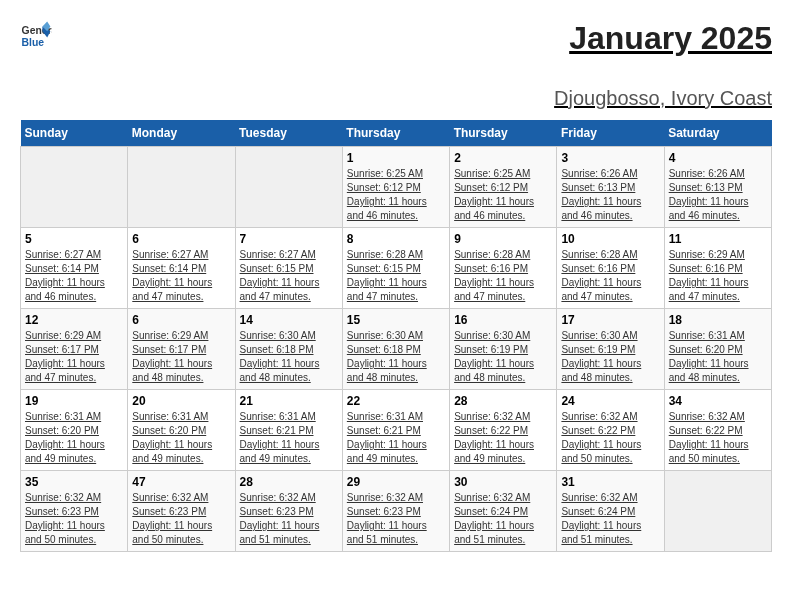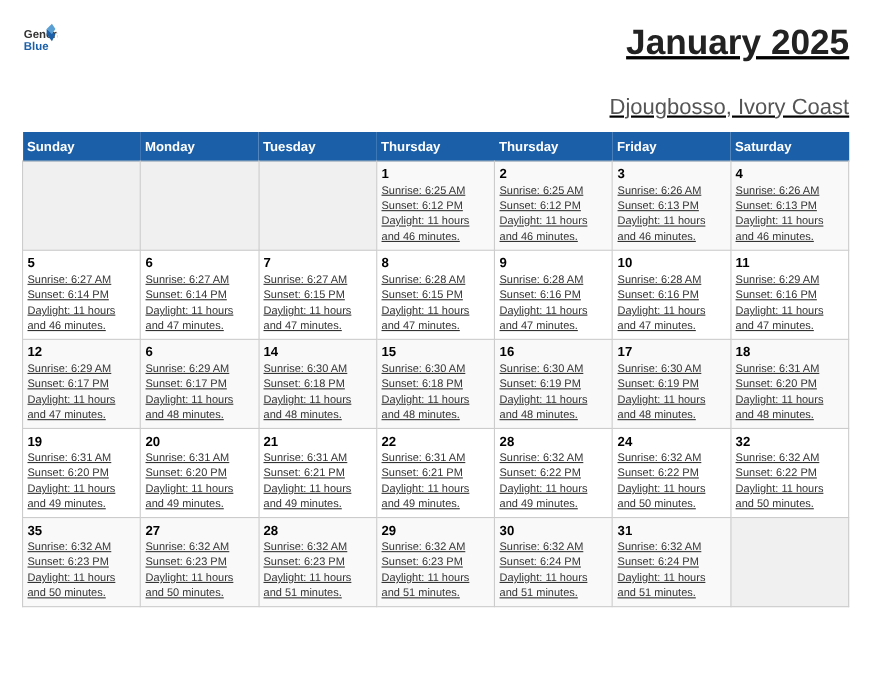--- a/index.html
+++ b/index.html
@@ -260,35 +260,35 @@
 Sunset: 6:22 PM
 Daylight: 11 hours and 49 minutes.</div>
         </td>
         <td>
           <div class="day-number">24</div>
           <div class="day-info" style="white-space: pre-line;">Sunrise: 6:32 AM
 Sunset: 6:22 PM
 Daylight: 11 hours and 50 minutes.</div>
         </td>
         <td>
-          <div class="day-number">32</div>
+          <div class="day-number">34</div>
           <div class="day-info" style="white-space: pre-line;">Sunrise: 6:32 AM
 Sunset: 6:22 PM
 Daylight: 11 hours and 50 minutes.</div>
         </td>
       </tr>
       <tr>
         <td>
           <div class="day-number">35</div>
           <div class="day-info" style="white-space: pre-line;">Sunrise: 6:32 AM
 Sunset: 6:23 PM
 Daylight: 11 hours and 50 minutes.</div>
         </td>
         <td>
-          <div class="day-number">27</div>
+          <div class="day-number">47</div>
           <div class="day-info" style="white-space: pre-line;">Sunrise: 6:32 AM
 Sunset: 6:23 PM
 Daylight: 11 hours and 50 minutes.</div>
         </td>
         <td>
           <div class="day-number">28</div>
           <div class="day-info" style="white-space: pre-line;">Sunrise: 6:32 AM
 Sunset: 6:23 PM
 Daylight: 11 hours and 51 minutes.</div>
         </td>

